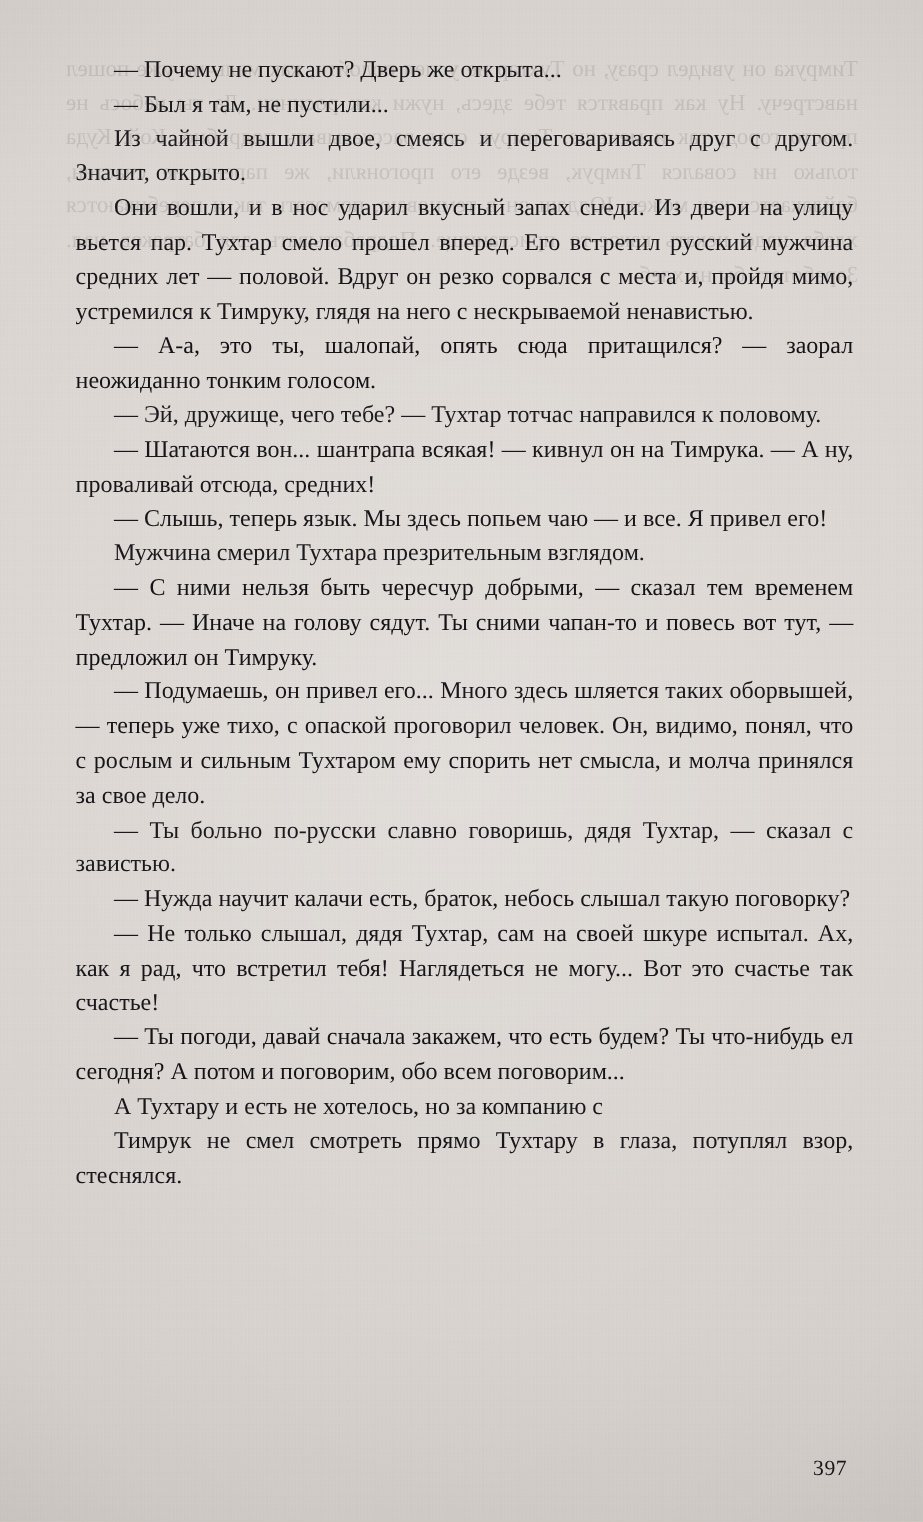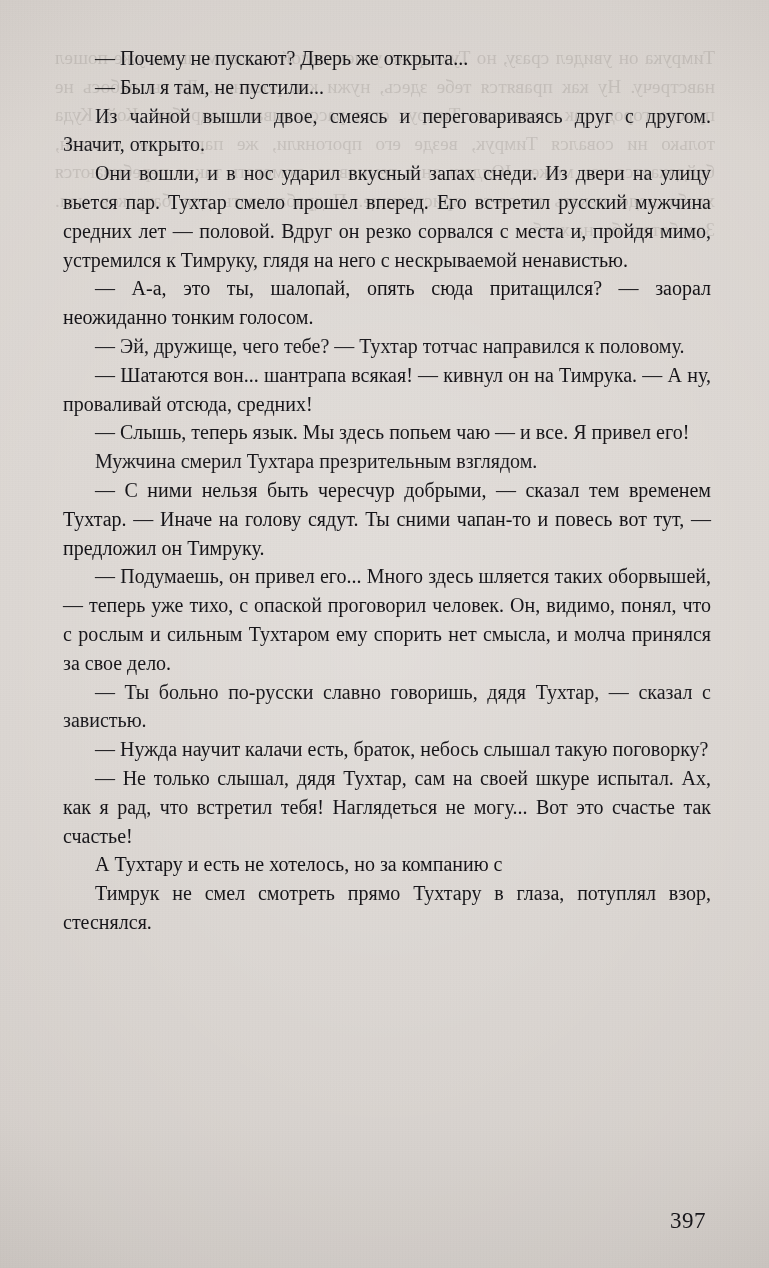--- a/index.html
+++ b/index.html
@@ -62,21 +62,21 @@
   }
   .text-col p {
     margin: 0;
     text-indent: 32px;
     hyphens: manual;
   }
   .pageno {
     position: absolute;
     right: 63px;
     bottom: 34px;
-    font-size: 23px;
+    font-size: 18px;
     color: #17161a;
     letter-spacing: 0.5px;
   }
   
   .text-col p:nth-child(3n) { color: #1b1a1e; }
   .text-col p:nth-child(5n) { color: #141317; }
 </style>
 </head>
 <body>
 
@@ -93,18 +93,19 @@
     <p>— А-а, это ты, шалопай, опять сюда притащился? — заорал неожиданно тонким голосом.</p>
     <p>— Эй, дружище, чего тебе? — Тухтар тотчас направился к половому.</p>
     <p>— Шатаются вон... шантрапа всякая! — кивнул он на Тимрука. — А ну, проваливай отсюда, средних!</p>
     <p>— Слышь, теперь язык. Мы здесь попьем чаю — и все. Я привел его!</p>
     <p>Мужчина смерил Тухтара презрительным взглядом.</p>
     <p>— С ними нельзя быть чересчур добрыми, — сказал тем временем Тухтар. — Иначе на голову сядут. Ты сними чапан-то и повесь вот тут, — предложил он Тимруку.</p>
     <p>— Подумаешь, он привел его... Много здесь шляется таких оборвышей, — теперь уже тихо, с опаской проговорил человек. Он, видимо, понял, что с рослым и сильным Тухтаром ему спорить нет смысла, и молча принялся за свое дело.</p>
     <p>— Ты больно по-русски славно говоришь, дядя Тухтар, — сказал с завистью.</p>
     <p>— Нужда научит калачи есть, браток, небось слышал такую поговорку?</p>
     <p>— Не только слышал, дядя Тухтар, сам на своей шкуре испытал. Ах, как я рад, что встретил тебя! Наглядеться не могу... Вот это счастье так счастье!</p>
+    <p>— Ты погоди, давай сначала закажем, что есть будем? Ты что-нибудь ел сегодня? А потом и поговорим, обо всем поговорим...</p>
     <p>А Тухтару и есть не хотелось, но за компанию с</p>
     <p>Тимрук не смел смотреть прямо Тухтару в глаза, потуплял взор, стеснялся.</p>
   </div>
 
   <div class="pageno">397</div>
 </div>
 
 </body></html>

